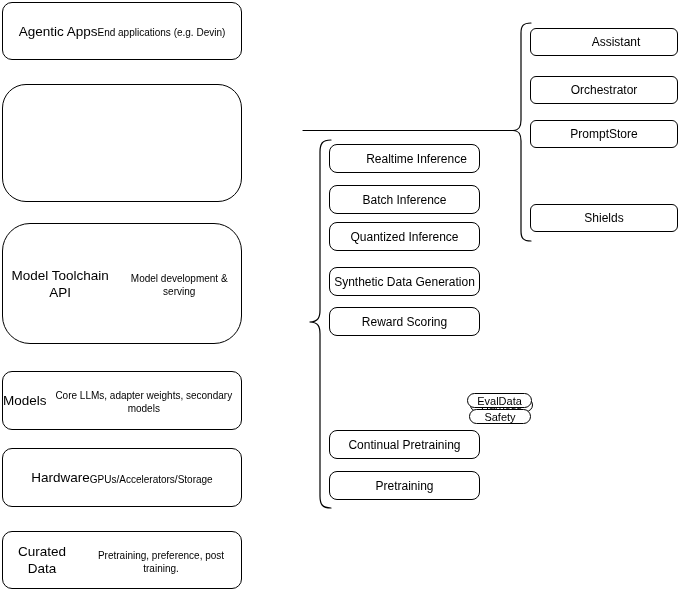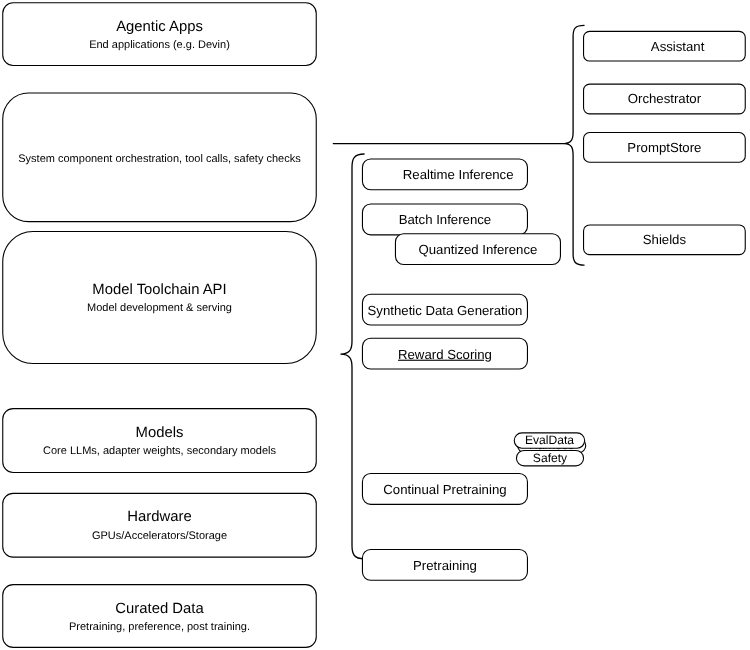--- a/index.html
+++ b/index.html
@@ -15,58 +15,58 @@
   svg.overlay {
     position: absolute;
     left: 0; top: 0;
     width: 682px; height: 591px;
     pointer-events: none;
   }
   
   .lbox {
     position: absolute;
     left: 2px;
-    width: 286px;
+    width: 240px;
     border: 1.2px solid #000;
     border-radius: 10px;
     background: #fff;
     display: flex;
-    flex-direction: column;
+    flex-direction: row;
     align-items: center;
     justify-content: center;
     text-align: center;
     box-sizing: border-box;
   }
   .lbox .title   { font-size: 13.5px; line-height: 17px; }
   .lbox .subtitle{ font-size: 10px;   line-height: 13px; margin-top: 3px; }
   #lbox0 { top: 2px;   height: 58px; }
   #lbox1 { top: 84px;  height: 118px; border-radius: 24px; }
-  #lbox2 { top: 210px; height: 121px; border-radius: 28px; }
+  #lbox2 { top: 223px; height: 121px; border-radius: 28px; }
   #lbox3 { top: 371px; height: 59px; }
   #lbox4 { top: 448px; height: 59px; }
   #lbox5 { top: 531px; height: 58px; }
   
   .mbox {
     position: absolute;
     left: 329px;
     width: 151px;
     height: 29px;
     border: 1.2px solid #000;
     border-radius: 8px;
     background: #fff;
     display: flex;
     align-items: center;
     justify-content: center;
     font-size: 12px;
     box-sizing: border-box;
     white-space: nowrap;
   }
-  #mbox0 { top: 144px; padding-left: 24px; } #mbox1 { top: 185px; } #mbox2 { top: 212px; margin-left: 30px; }
-  #mbox3 { top: 267px; } #mbox4 { top: 307px; text-decoration: underline; } #mbox5 { top: 348px; }
-  #mbox6 { top: 389px; } #mbox7 { top: 430px; } #mbox8 { top: 471px; margin-top: 28px; }
+  #mbox0 { top: 144px; padding-left: 24px; } #mbox1 { top: 185px; } #mbox2 { top: 222px; }
+  #mbox3 { top: 267px; } #mbox4 { top: 307px; } #mbox5 { top: 348px; }
+  #mbox6 { top: 389px; } #mbox7 { top: 430px; } #mbox8 { top: 471px; }
   
   .pill {
     position: absolute;
     border: 1.2px solid #000;
     border-radius: 9px;
     background: #fff;
     display: flex;
     align-items: center;
     justify-content: center;
     font-size: 11px;
@@ -107,21 +107,20 @@
     <path d="M531 23 C523 23 521 26 521 33 L521 120 C521 126.5 519.5 130.5 513 130.5 C519.5 130.5 521 134.5 521 141 L521 231 C521 238 523 241 531 241" stroke="#000" stroke-width="1.2" fill="none" stroke-linecap="round"></path>
 
     <path d="M331 140 C322 140 320 144 320 152 L320 310 C320 317 318.5 322 309.5 322 C318.5 322 320 327 320 334 L320 496 C320 504 322 508 331 508" stroke="#000" stroke-width="1.2" fill="none" stroke-linecap="round"></path>
   </svg>
 
   <div class="lbox" id="lbox0">
     <div class="title">Agentic Apps</div>
     <div class="subtitle">End applications (e.g. Devin)</div>
   </div>
   <div class="lbox" id="lbox1">
-    <div class="subtitle">System component orchestration, tool calls, safety checks</div>
   </div>
   <div class="lbox" id="lbox2">
     <div class="title">Model Toolchain API</div>
     <div class="subtitle">Model development &amp; serving</div>
   </div>
   <div class="lbox" id="lbox3">
     <div class="title">Models</div>
     <div class="subtitle">Core LLMs, adapter weights, secondary models</div>
   </div>
   <div class="lbox" id="lbox4">

